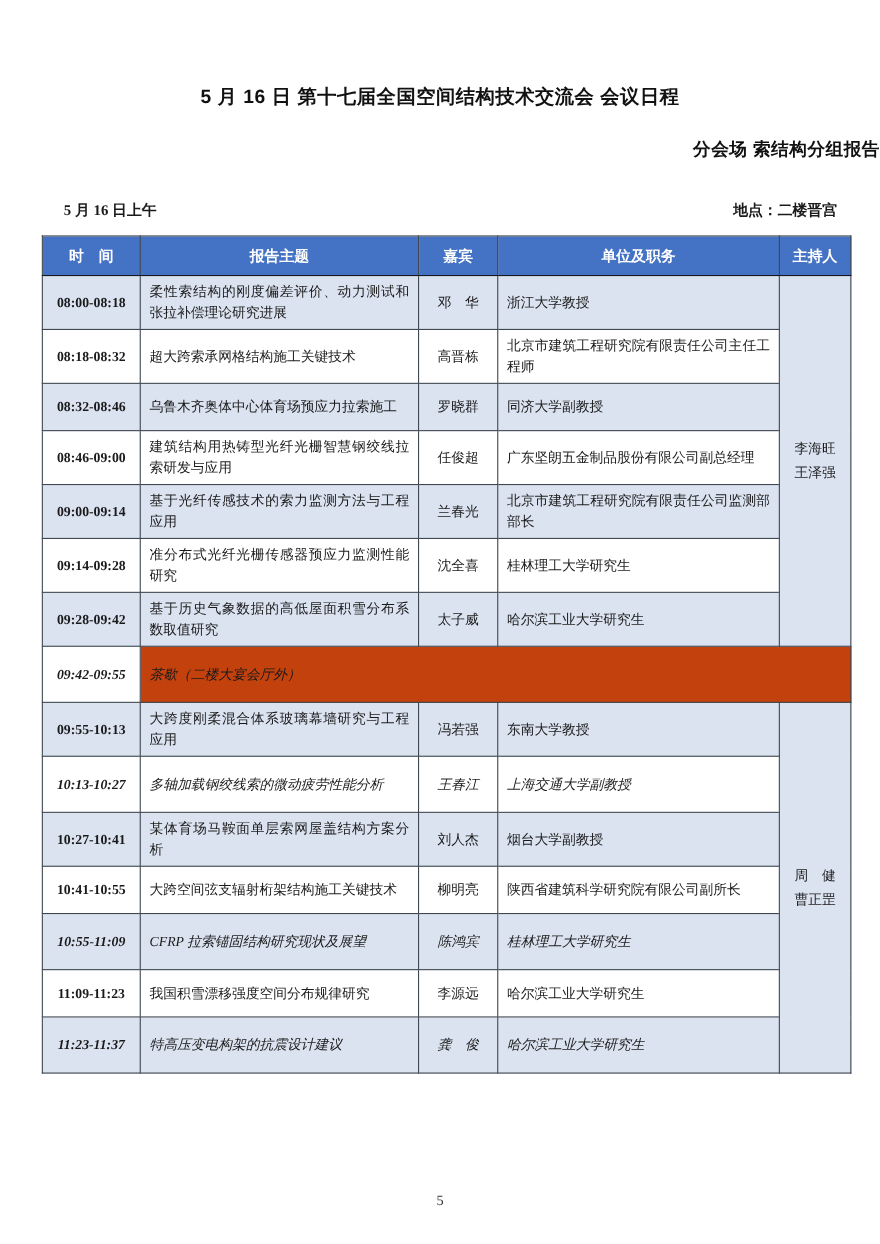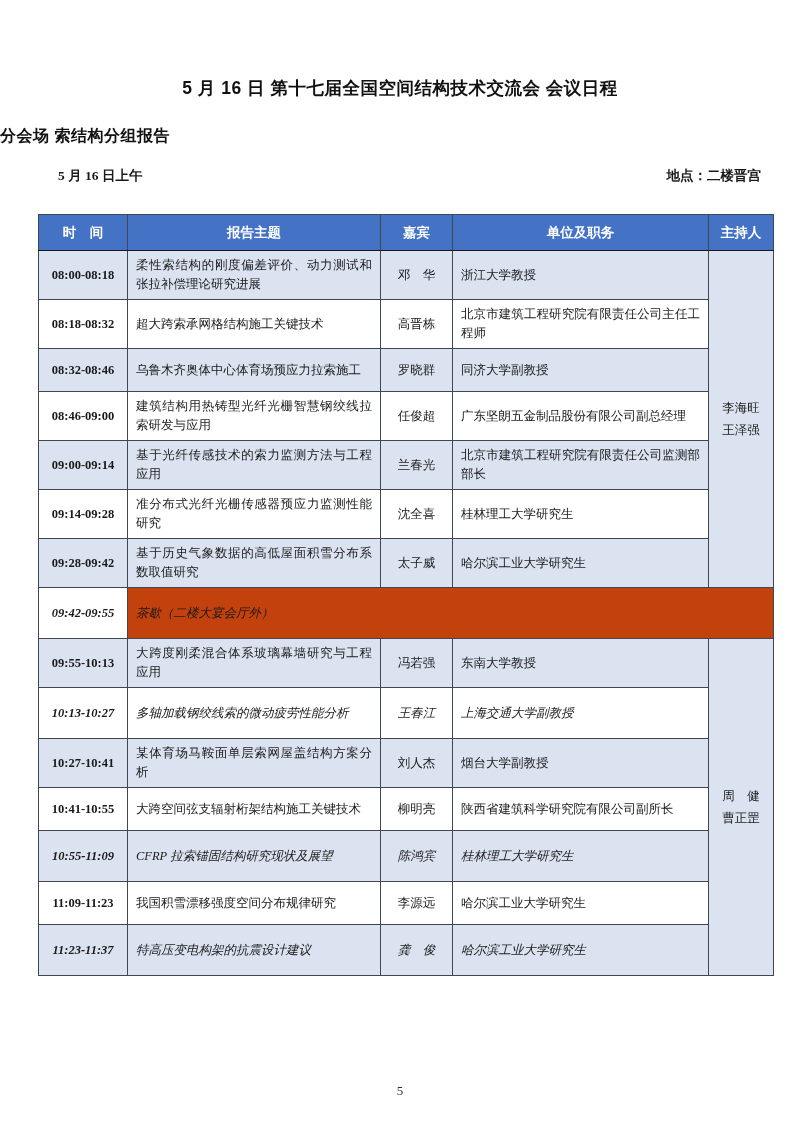--- a/index.html
+++ b/index.html
@@ -17,31 +17,31 @@
     padding-top: 76px;
     text-align: center;
     font-family: "Liberation Sans", "DejaVu Sans", sans-serif;
     font-weight: bold;
     font-size: 17.5px;
     letter-spacing: 0.5px;
     color: #111;
   }
   .doc-subtitle {
     margin-top: 26px;
-    text-align: left;
+    text-align: right;
     font-family: "Liberation Sans", "DejaVu Sans", sans-serif;
     font-weight: bold;
     font-size: 16px;
     letter-spacing: 0.5px;
     color: #111;
   }
 
   .meta-row {
     position: absolute;
-    top: 167px;
+    top: 182px;
     left: 38px;
     width: 735px;
     display: flex;
     justify-content: space-between;
     font-weight: bold;
     font-size: 13.5px;
   }
   .meta-left { padding-left: 20px; font-family: "Liberation Serif", serif; }
   .meta-right { padding-right: 12px; font-family: "Liberation Serif", serif; }
 

